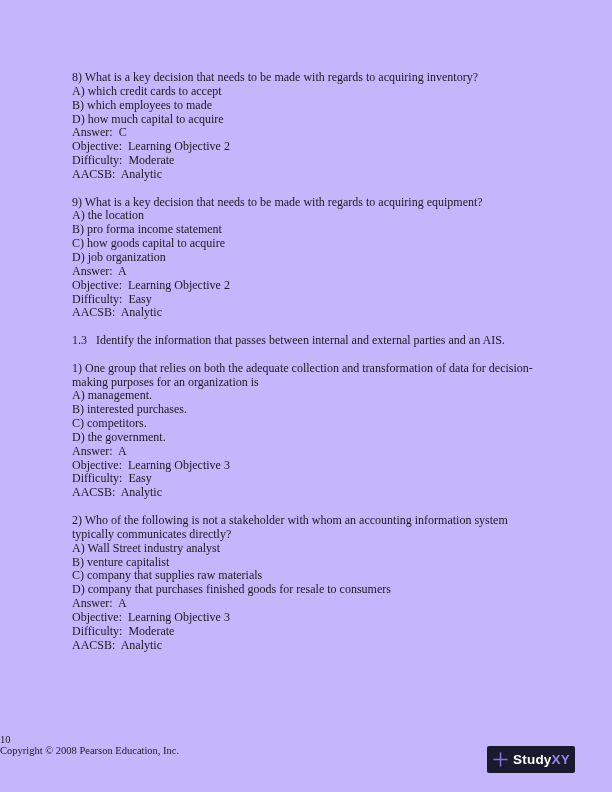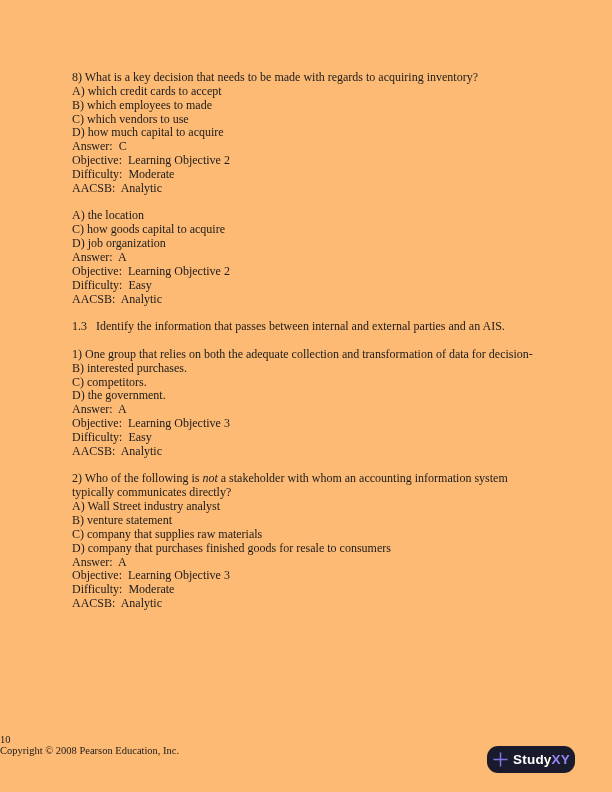--- a/index.html
+++ b/index.html
@@ -4,59 +4,58 @@
 <style>
   html, body {
     margin: 0;
     padding: 0;
     background: #ffffff;
   }
   .page {
     position: relative;
     width: 612px;
     height: 792px;
-    background: #fdba74;
+    background: #c4b5fd;
     overflow: hidden;
     font-family: "Liberation Serif", "DejaVu Serif", serif;
     color: #1b1b1b;
   }
   .content {
     position: absolute;
     left: 72px;
     top: 71px;
     width: 476px;
     font-size: 12px;
     line-height: 13.85px;
   }
   .block {
     margin: 0 0 13.85px 0;
   }
   .line {
     white-space: pre;
   }
   .italic {
-    font-style: italic;
   }
   .footer {
     position: absolute;
     left: 0;
     right: 0;
     top: 734px;
     font-size: 10.5px;
     line-height: 11.2px;
     color: #1b1b1b;
   }
   .watermark {
     position: absolute;
     left: 487px;
     top: 746px;
     width: 88px;
     height: 27px;
     background: #191b2c;
-    border-radius: 11px;
+    border-radius: 2px;
     display: flex;
     align-items: center;
     justify-content: center;
     gap: 4px;
     font-family: "Liberation Sans", "DejaVu Sans", sans-serif;
     cursor: pointer;
   }
   .watermark .brand {
     font-weight: bold;
     font-size: 13.5px;
@@ -71,58 +70,61 @@
 <body>
 
 <div class="page">
 
   <div class="content">
 
     <div class="block">
       <div class="line">8) What is a key decision that needs to be made with regards to acquiring inventory?</div>
       <div class="line">A) which credit cards to accept</div>
       <div class="line">B) which employees to made</div>
-      <div class="line">C) which vendors to use</div>
       <div class="line">D) how much capital to acquire</div>
       <div class="line">Answer:  C</div>
       <div class="line">Objective:  Learning Objective 2</div>
       <div class="line">Difficulty:  Moderate</div>
       <div class="line">AACSB:  Analytic</div>
     </div>
 
     <div class="block">
+      <div class="line">9) What is a key decision that needs to be made with regards to acquiring equipment?</div>
       <div class="line">A) the location</div>
+      <div class="line">B) pro forma income statement</div>
       <div class="line">C) how goods capital to acquire</div>
       <div class="line">D) job organization</div>
       <div class="line">Answer:  A</div>
       <div class="line">Objective:  Learning Objective 2</div>
       <div class="line">Difficulty:  Easy</div>
       <div class="line">AACSB:  Analytic</div>
     </div>
 
     <div class="block">
       <div class="line">1.3   Identify the information that passes between internal and external parties and an AIS.</div>
     </div>
 
     <div class="block">
       <div class="line">1) One group that relies on both the adequate collection and transformation of data for decision-</div>
+      <div class="line">making purposes for an organization is</div>
+      <div class="line">A) management.</div>
       <div class="line">B) interested purchases.</div>
       <div class="line">C) competitors.</div>
       <div class="line">D) the government.</div>
       <div class="line">Answer:  A</div>
       <div class="line">Objective:  Learning Objective 3</div>
       <div class="line">Difficulty:  Easy</div>
       <div class="line">AACSB:  Analytic</div>
     </div>
 
     <div class="block">
       <div class="line"><span>2) Who of the following is </span><span class="italic">not</span><span> a stakeholder with whom an accounting information system</span></div>
       <div class="line">typically communicates directly?</div>
       <div class="line">A) Wall Street industry analyst</div>
-      <div class="line">B) venture statement</div>
+      <div class="line">B) venture capitalist</div>
       <div class="line">C) company that supplies raw materials</div>
       <div class="line">D) company that purchases finished goods for resale to consumers</div>
       <div class="line">Answer:  A</div>
       <div class="line">Objective:  Learning Objective 3</div>
       <div class="line">Difficulty:  Moderate</div>
       <div class="line">AACSB:  Analytic</div>
     </div>
 
   </div>
 

